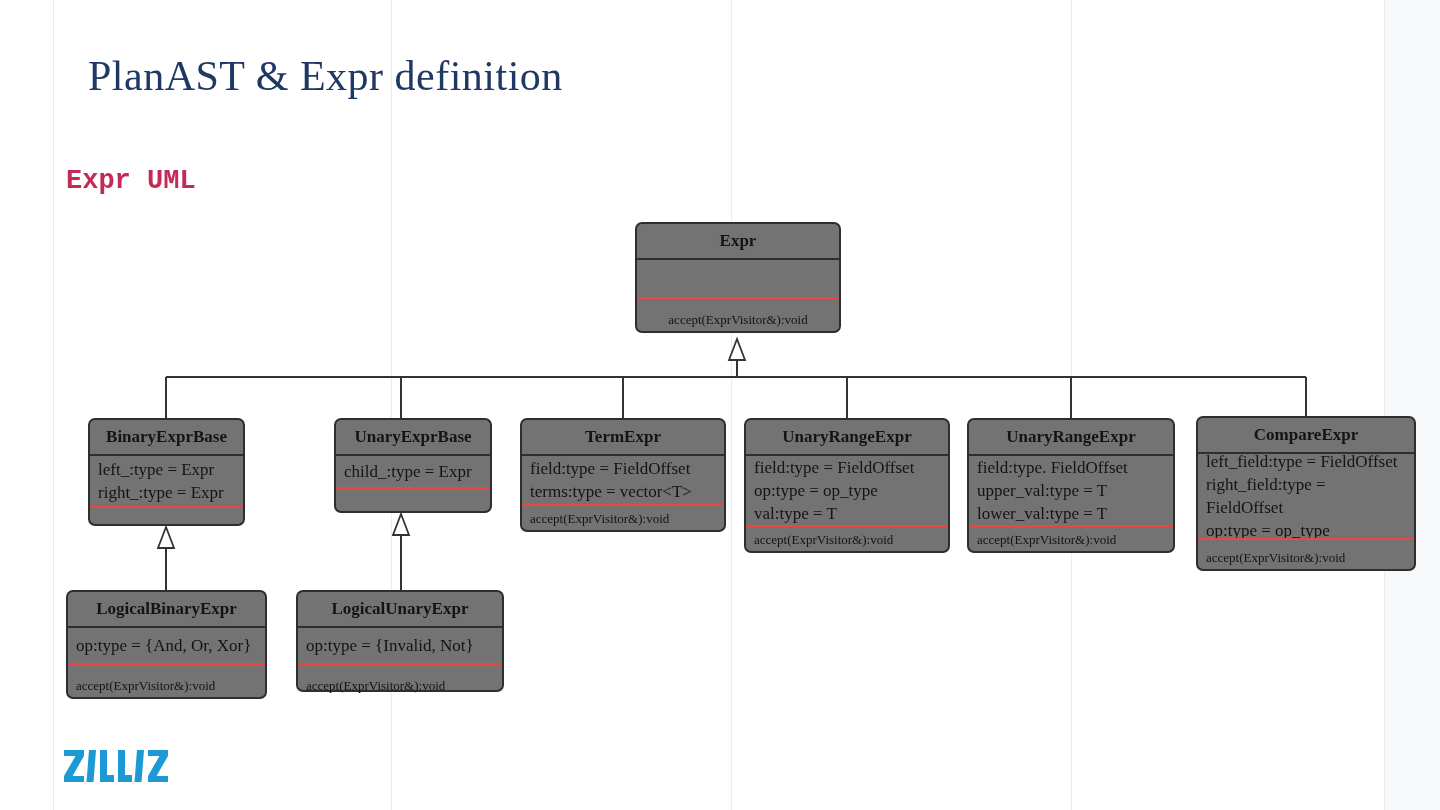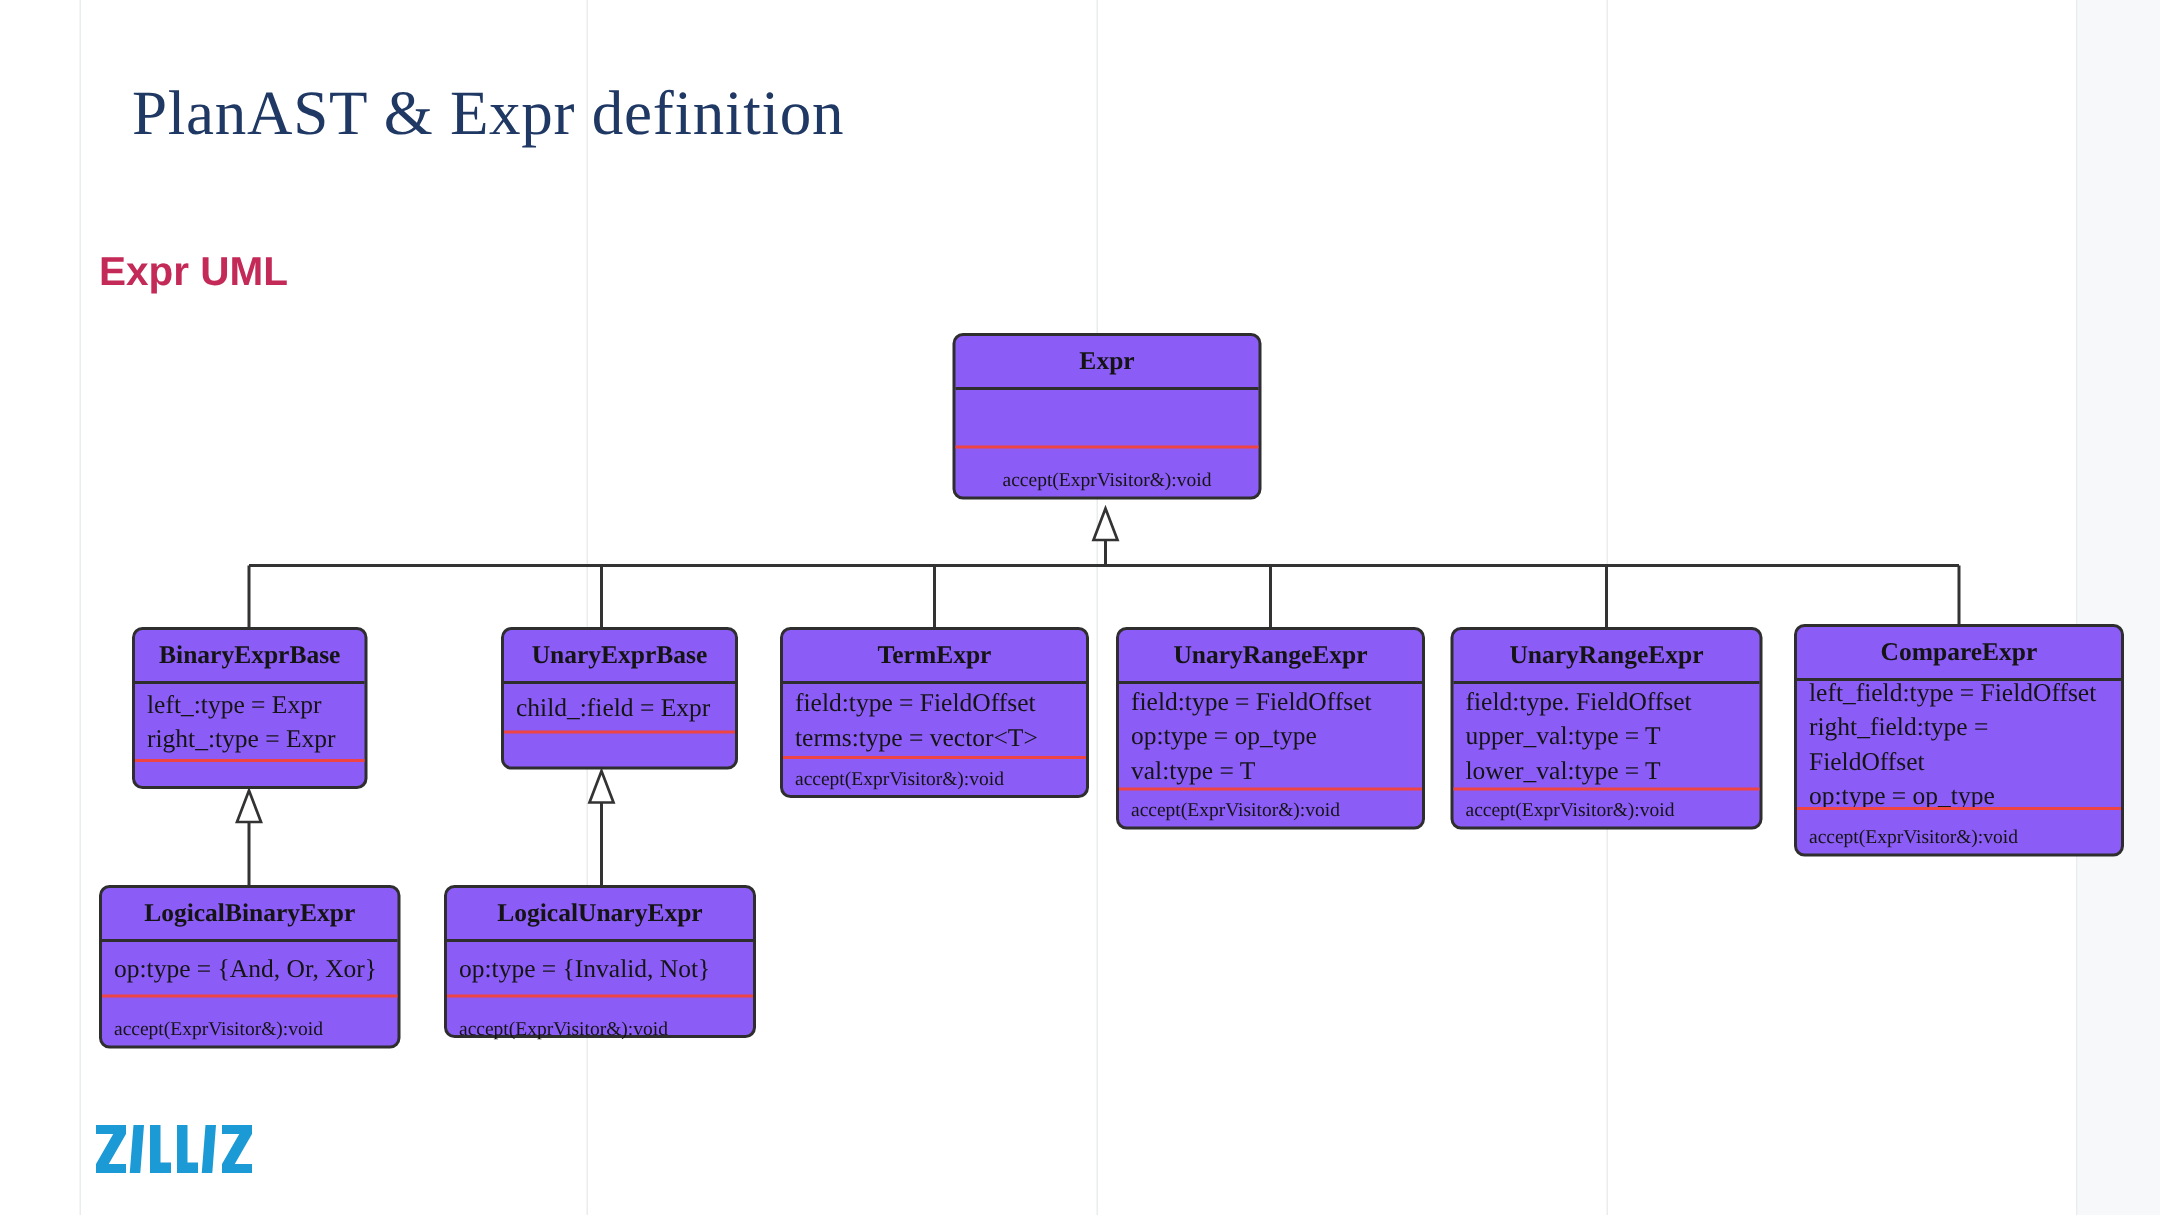--- a/index.html
+++ b/index.html
@@ -11,27 +11,27 @@
   .guide { position:absolute; top:0; bottom:0; width:1px; background:#e9edee; z-index:0; }
   .right-margin { position:absolute; top:0; bottom:0; left:1385px; right:0; background:#f7f8f9; z-index:0; }
 
   
   .slide-title {
     position:absolute; left:88px; top:52px; font-size:42px; letter-spacing:0.5px;
     color:#1f3864; z-index:2; white-space:nowrap;font-family:Liberation Serif, serif;
   }
   .slide-subtitle {
     position:absolute; left:66px; top:166px; font-size:27px;
-    font-family:Liberation Sans, sans-serif; font-weight:600;
+    font-family:Liberation Mono, monospace; font-weight:600;
     color:#c42a58; z-index:2; white-space:nowrap;
   }
 
   
   .uml-class {
-    position:absolute; background:#8b5cf6; border:2px solid #2e2e2e;
+    position:absolute; background:#737373; border:2px solid #2e2e2e;
     border-radius:7px; box-sizing:border-box; color:#141414; z-index:2;
   }
   .cmp { box-sizing:border-box; overflow:hidden; }
   .cmp-title {
     border-bottom:2px solid #2e2e2e; font-weight:bold; font-size:17px;
     display:flex; align-items:center; justify-content:center; text-align:center;
   }
   .cmp-attrs {
     border-bottom:2px solid #ef4444; padding:0 8px; font-size:17px; line-height:23px;
     display:flex; flex-direction:column; justify-content:center;
@@ -89,21 +89,21 @@
   <div class="cmp cmp-attrs" style="height:52px">
     <div>left_:type = Expr</div>
     <div>right_:type = Expr</div>
   </div>
   <div class="cmp cmp-methods" style="height:16px"></div>
 </div>
 
 <div class="uml-class" style="left:334px;top:418px;width:158px;height:95px">
   <div class="cmp cmp-title" style="height:36px">UnaryExprBase</div>
   <div class="cmp cmp-attrs" style="height:33px">
-    <div>child_:field = Expr</div>
+    <div>child_:type = Expr</div>
   </div>
   <div class="cmp cmp-methods" style="height:22px"></div>
 </div>
 
 <div class="uml-class" style="left:520px;top:418px;width:206px;height:114px">
   <div class="cmp cmp-title" style="height:36px">TermExpr</div>
   <div class="cmp cmp-attrs" style="height:50px">
     <div>field:type = FieldOffset</div>
     <div>terms:type = vector&lt;T&gt;</div>
   </div>

